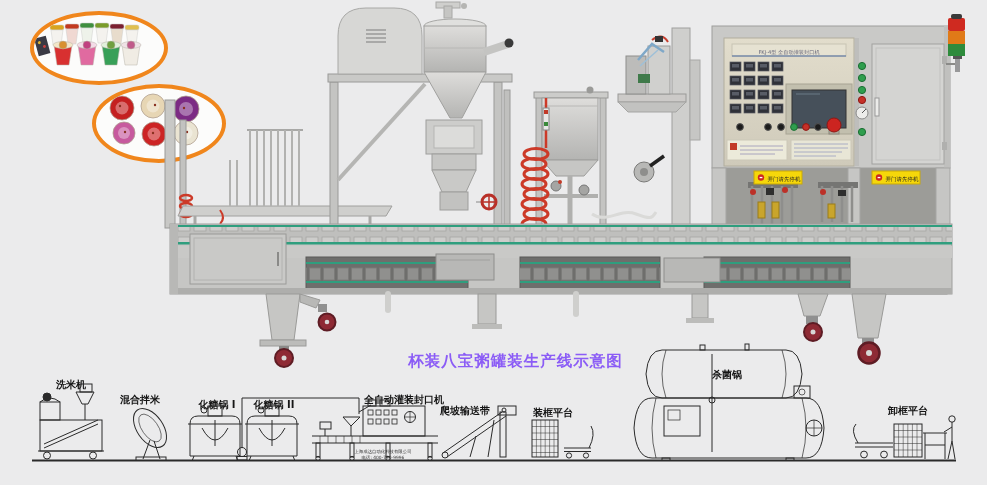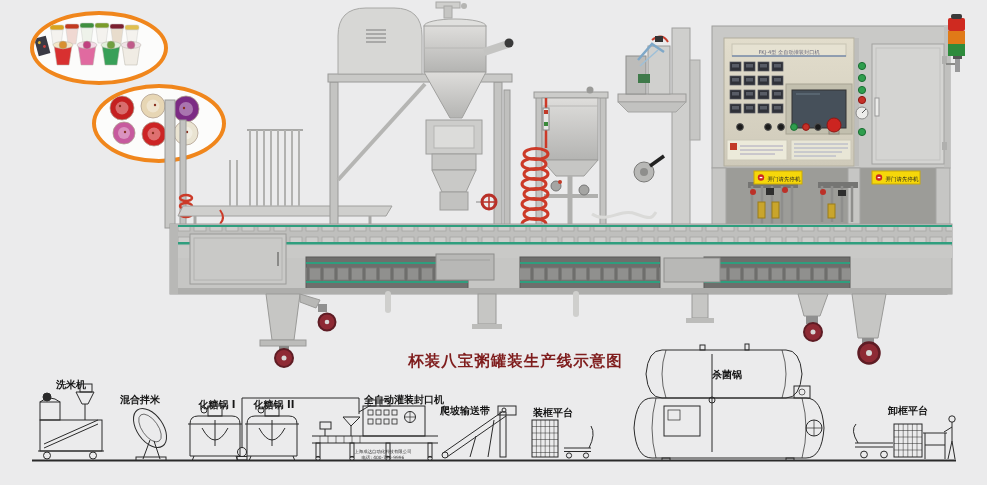--- a/index.html
+++ b/index.html
@@ -1,21 +1,21 @@
 <!DOCTYPE html>
 <html><head>
 <meta charset="utf-8">
 <style>
   html,body{margin:0;padding:0}
   #canvas{position:relative;width:987px;height:485px;background:#ebebec;overflow:hidden;
           font-family:"DejaVu Sans",sans-serif}
   .abs{position:absolute}
   .oval{position:absolute;border:4px solid #f0861c;border-radius:50%;background:#fcfcfb;overflow:hidden}
   #main-title{position:absolute;left:408px;top:351px;width:215px;text-align:center;
-              font-size:15.5px;font-weight:bold;color:#7f1d1d;letter-spacing:1px}
+              font-size:15.5px;font-weight:bold;color:#8b5cf6;letter-spacing:1px}
   #diagram text{fill:#151515;stroke:none;font-weight:600;font-size:10px;
                 font-family:"DejaVu Sans",sans-serif;text-anchor:middle}
   #diagram text.small{font-size:4.4px;font-weight:400;fill:#333}
   #machine text{font-family:"DejaVu Sans",sans-serif;text-anchor:middle}
 </style>
 </head>
 <body>
 
 <div id="canvas">
 

